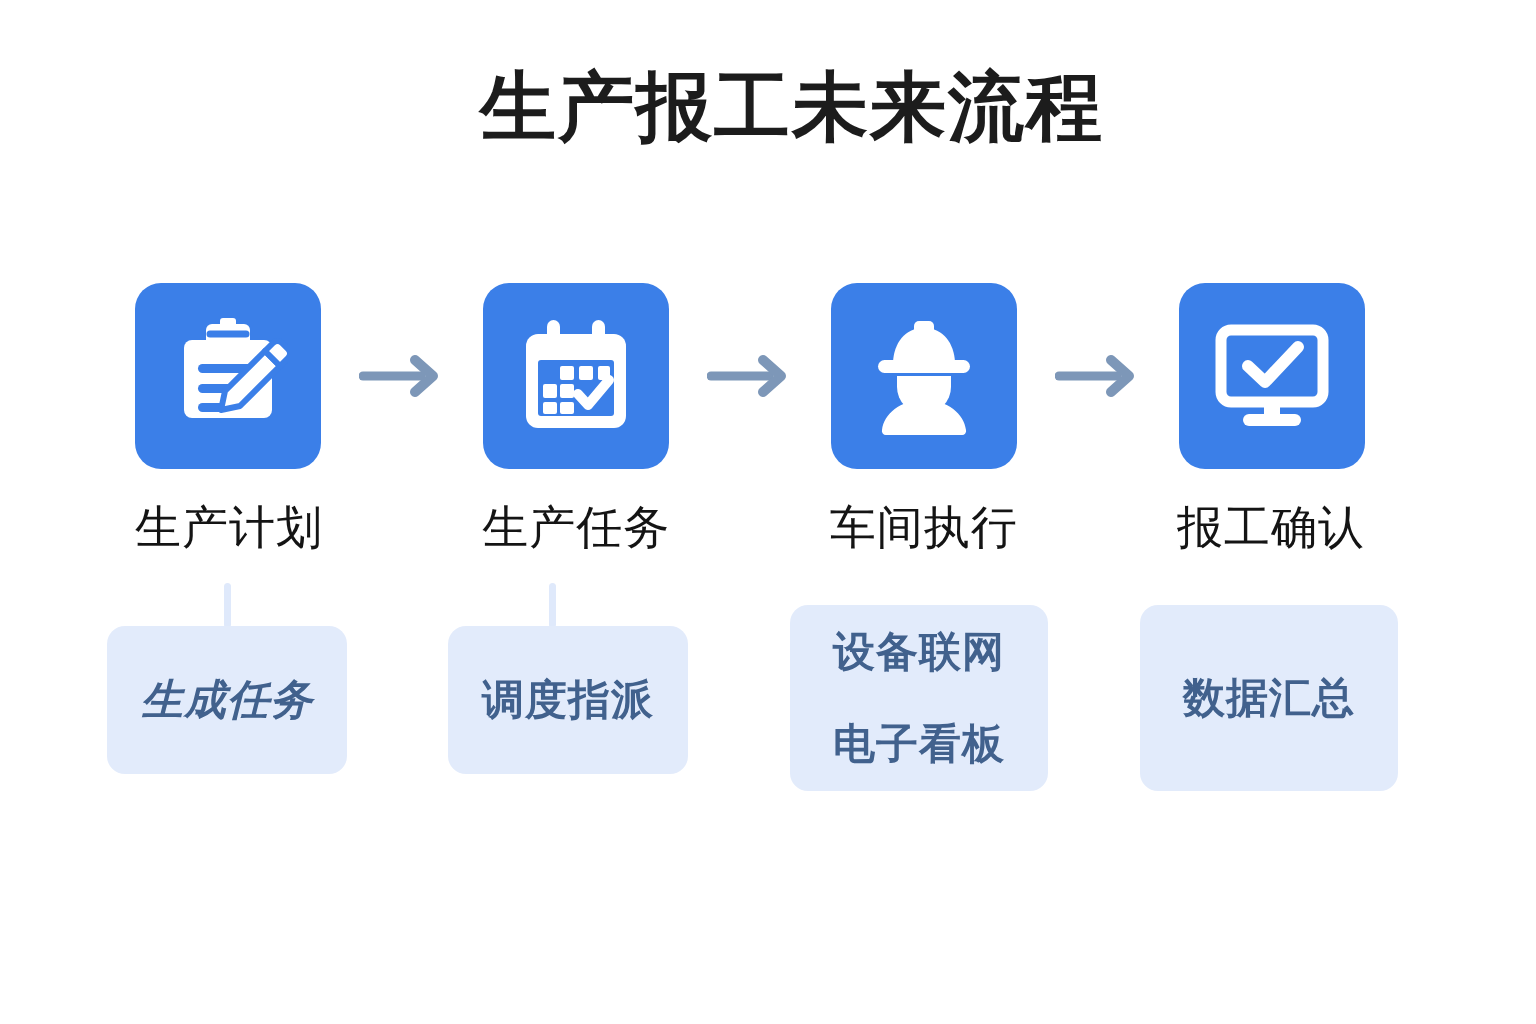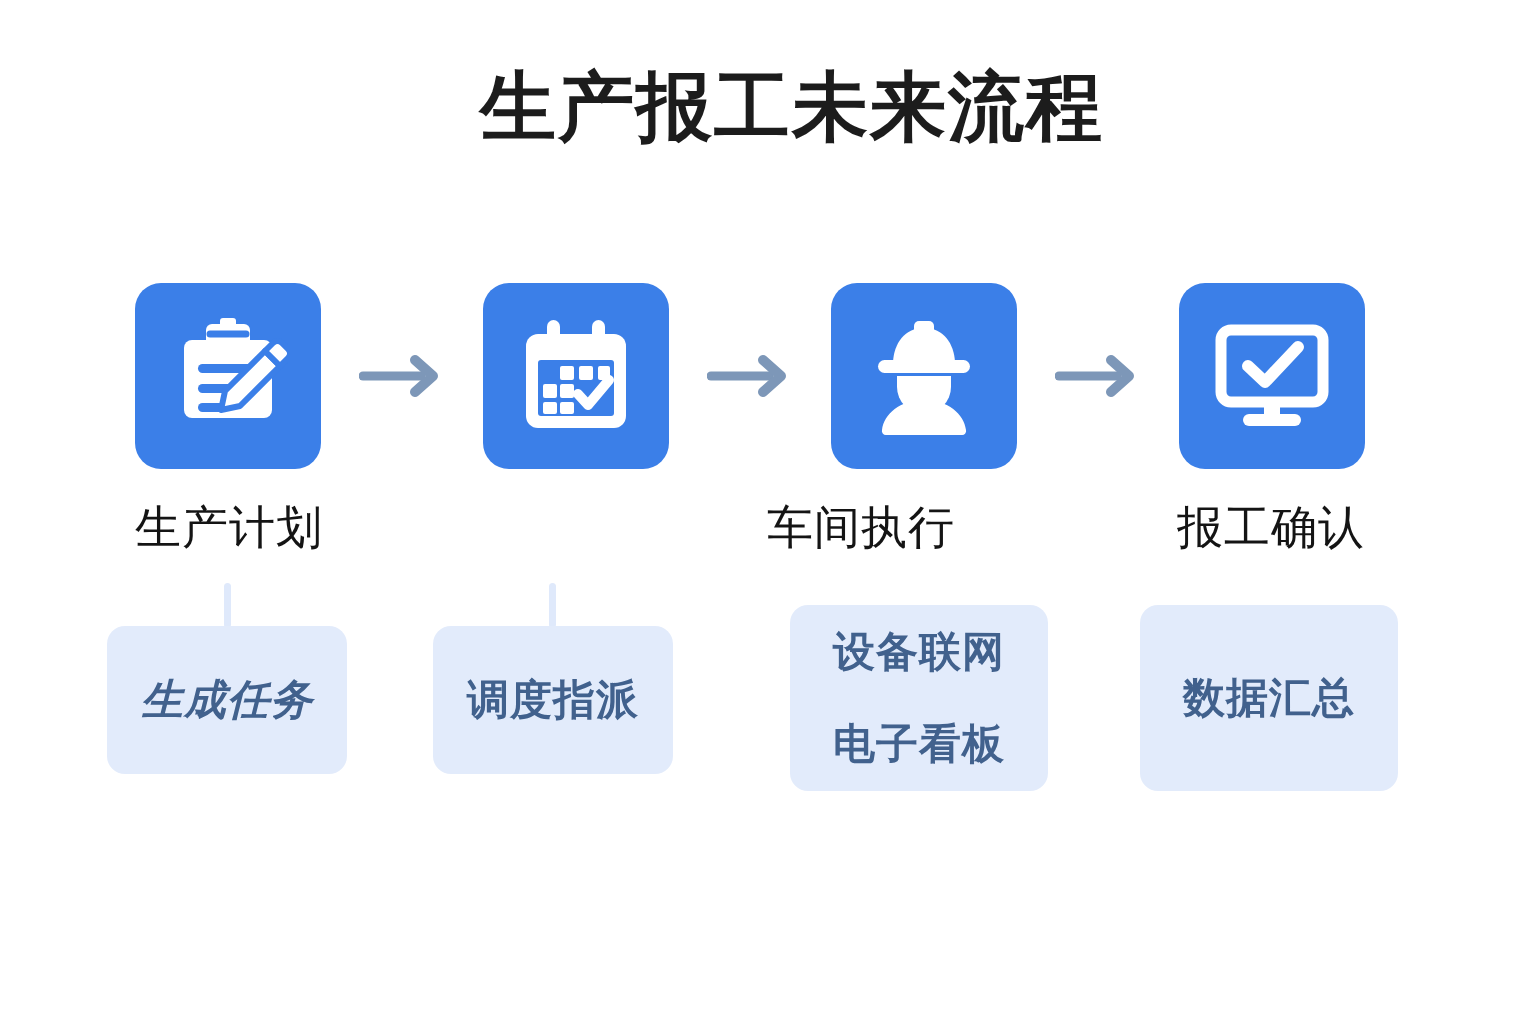--- a/index.html
+++ b/index.html
@@ -221,34 +221,35 @@
           <path d="M36 50 L53 66 L86 31" stroke="#ffffff" stroke-width="12" stroke-linecap="round" stroke-linejoin="round" fill="none"></path>
         </svg>
       </span>
     </div>
 
   </div>
 
   <div class="labels">
     <div class="label-cell">生产计划</div>
     <div class="label-gap"></div>
+    <div class="label-cell">生产任务</div>
     <div class="label-gap"></div>
     <div class="label-cell">车间执行</div>
     <div class="label-gap"></div>
     <div class="label-cell">报工确认</div>
   </div>
 
   <div class="stem" style="left:224px; top:583px; height:45px;"></div>
   <div class="stem" style="left:549px; top:583px; height:45px;"></div>
 
   <div class="detail-box" style="left:107px; top:626px; width:240px; height:148px;font-style:italic;">
     <span class="ln">生成任务</span>
   </div>
 
-  <div class="detail-box" style="left:433px; top:626px; width:240px; height:148px;">
+  <div class="detail-box" style="left:448px; top:626px; width:240px; height:148px;">
     <span class="ln">调度指派</span>
   </div>
 
   <div class="detail-box" style="left:790px; top:605px; width:258px; height:186px;gap:32px;">
     <span class="ln">设备联网</span>
     <span class="ln">电子看板</span>
   </div>
 
   <div class="detail-box" style="left:1140px; top:605px; width:258px; height:186px;text-align:center;">
     <span class="ln">数据汇总</span>

